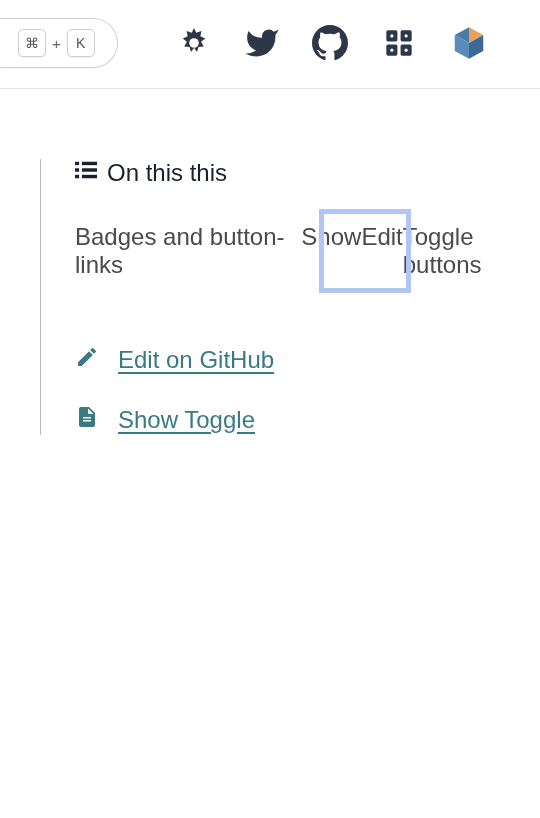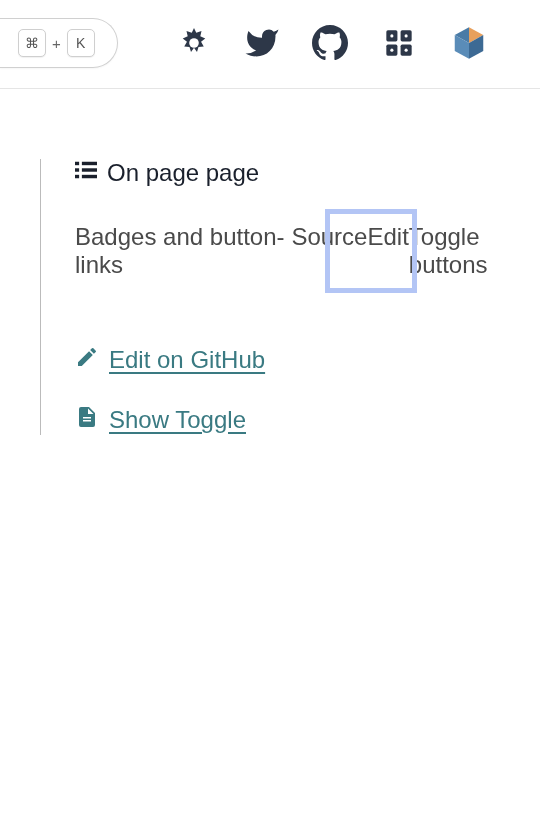--- a/index.html
+++ b/index.html
@@ -114,21 +114,21 @@
     }
     .action-links {
       margin-top: 54px;
       display: flex;
       flex-direction: column;
       gap: 30px;
     }
     .action-link {
       display: flex;
       align-items: center;
-      gap: 10px;
+      gap: 19px;
       color: #3a7a82;
       font-size: 24px;
       text-decoration: none;
       cursor: pointer;
     }
     .action-link-text {
       text-decoration: underline;
       text-underline-offset: 4px;
     }
     .action-link svg {
@@ -198,25 +198,25 @@
       <span class="list-icon">
         <svg viewBox="0 0 16 16" fill="currentColor">
           <rect x="0" y="2" width="3" height="2.5"></rect>
           <rect x="5" y="2" width="11" height="2.5"></rect>
           <rect x="0" y="6.75" width="3" height="2.5"></rect>
           <rect x="5" y="6.75" width="11" height="2.5"></rect>
           <rect x="0" y="11.5" width="3" height="2.5"></rect>
           <rect x="5" y="11.5" width="11" height="2.5"></rect>
         </svg>
       </span>
-      <span>On page page</span>
+      <span>On this this</span>
     </div>
     <ul class="toc-list">
       <li class="toc-item">Badges and button-links</li>
-      <li class="toc-item">Source</li>
+      <li class="toc-item">Show</li>
       <li class="toc-item active">Edit</li>
       <li class="toc-item">Toggle buttons</li>
     </ul>
     <div class="action-links">
       <a class="action-link">
         <span>
           <svg viewBox="0 0 24 24" fill="currentColor">
               <path d="M3 17.25V21h3.75L17.81 9.94l-3.75-3.75L3 17.25zM20.71 7.04a1 1 0 000-1.41l-2.34-2.34a1 1 0 00-1.41 0l-1.83 1.83 3.75 3.75 1.83-1.83z"></path>
             </svg>
         </span>

